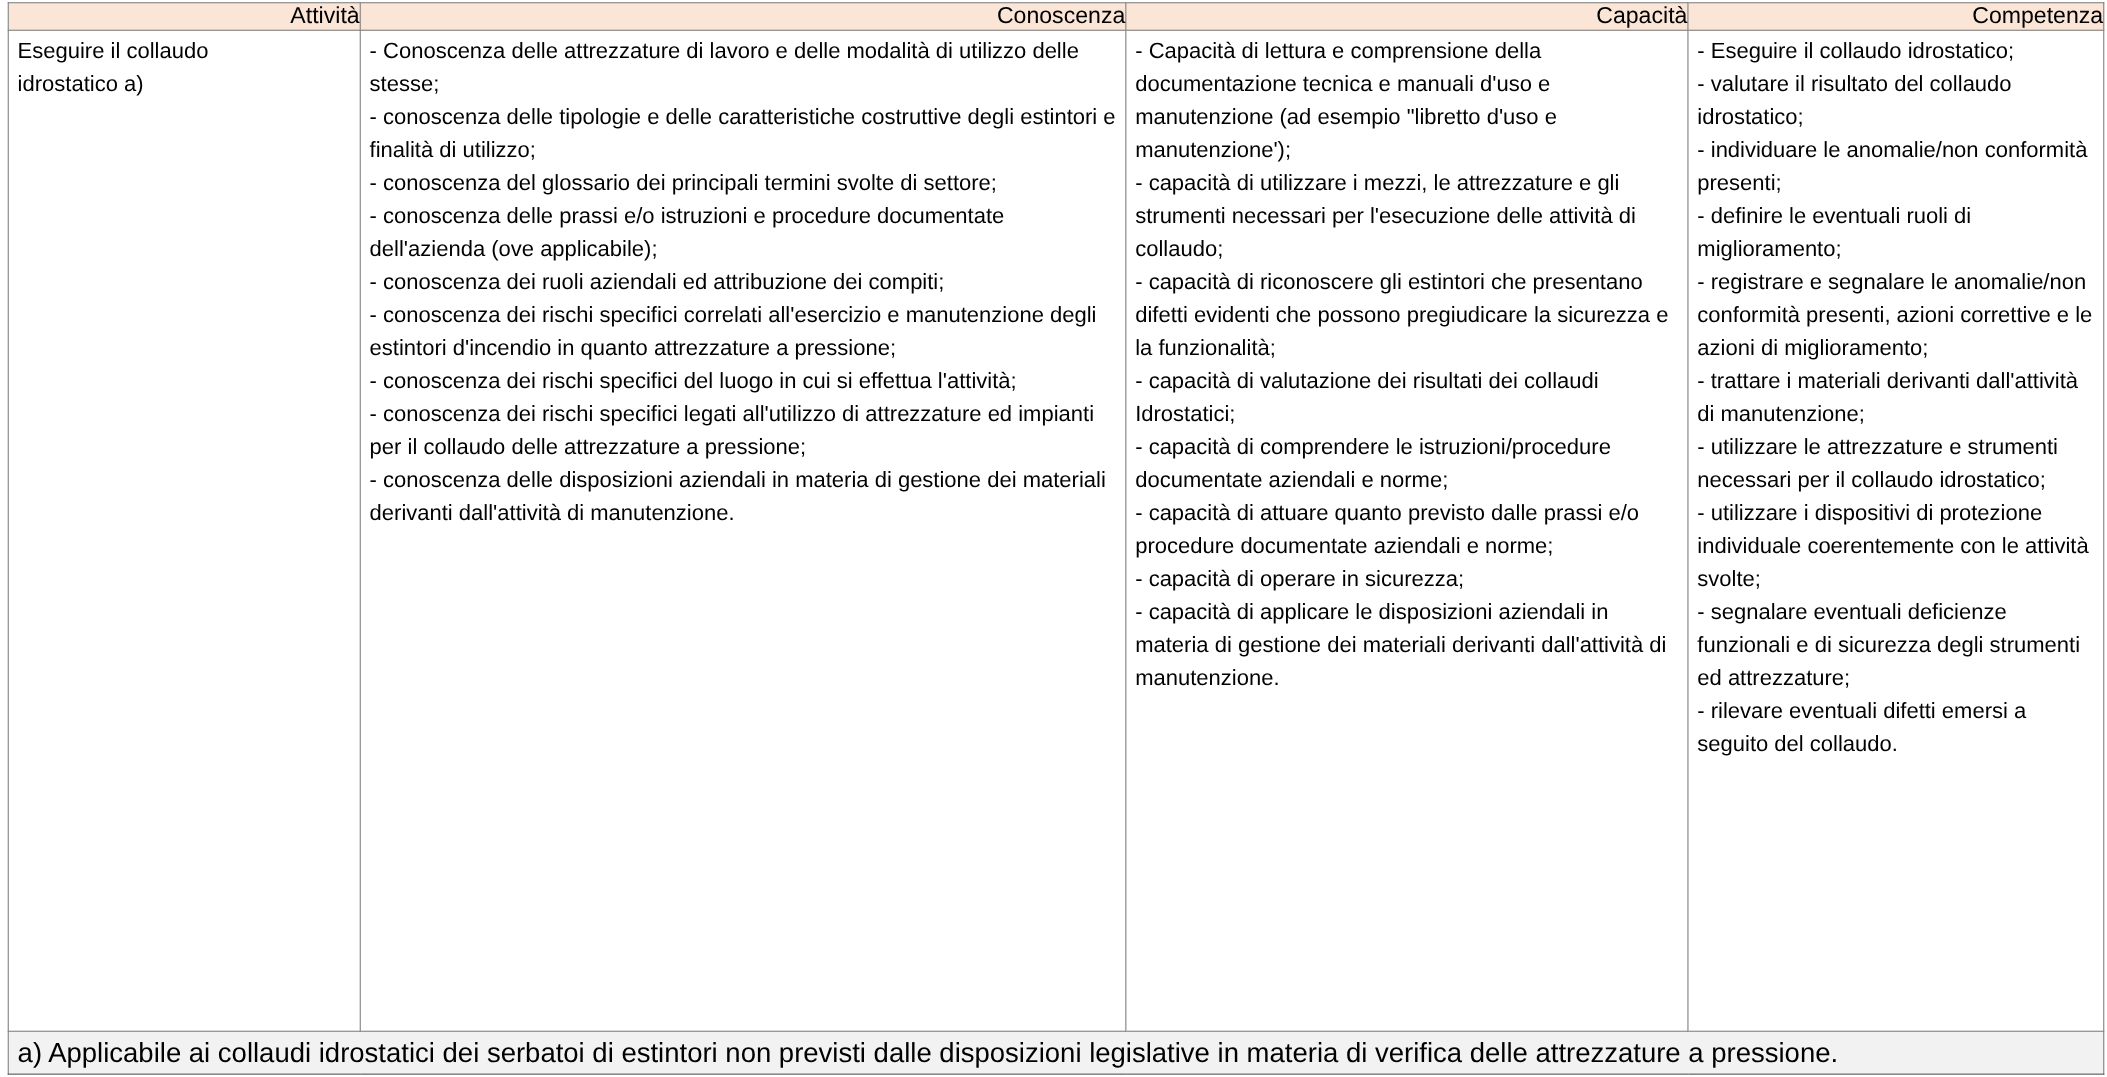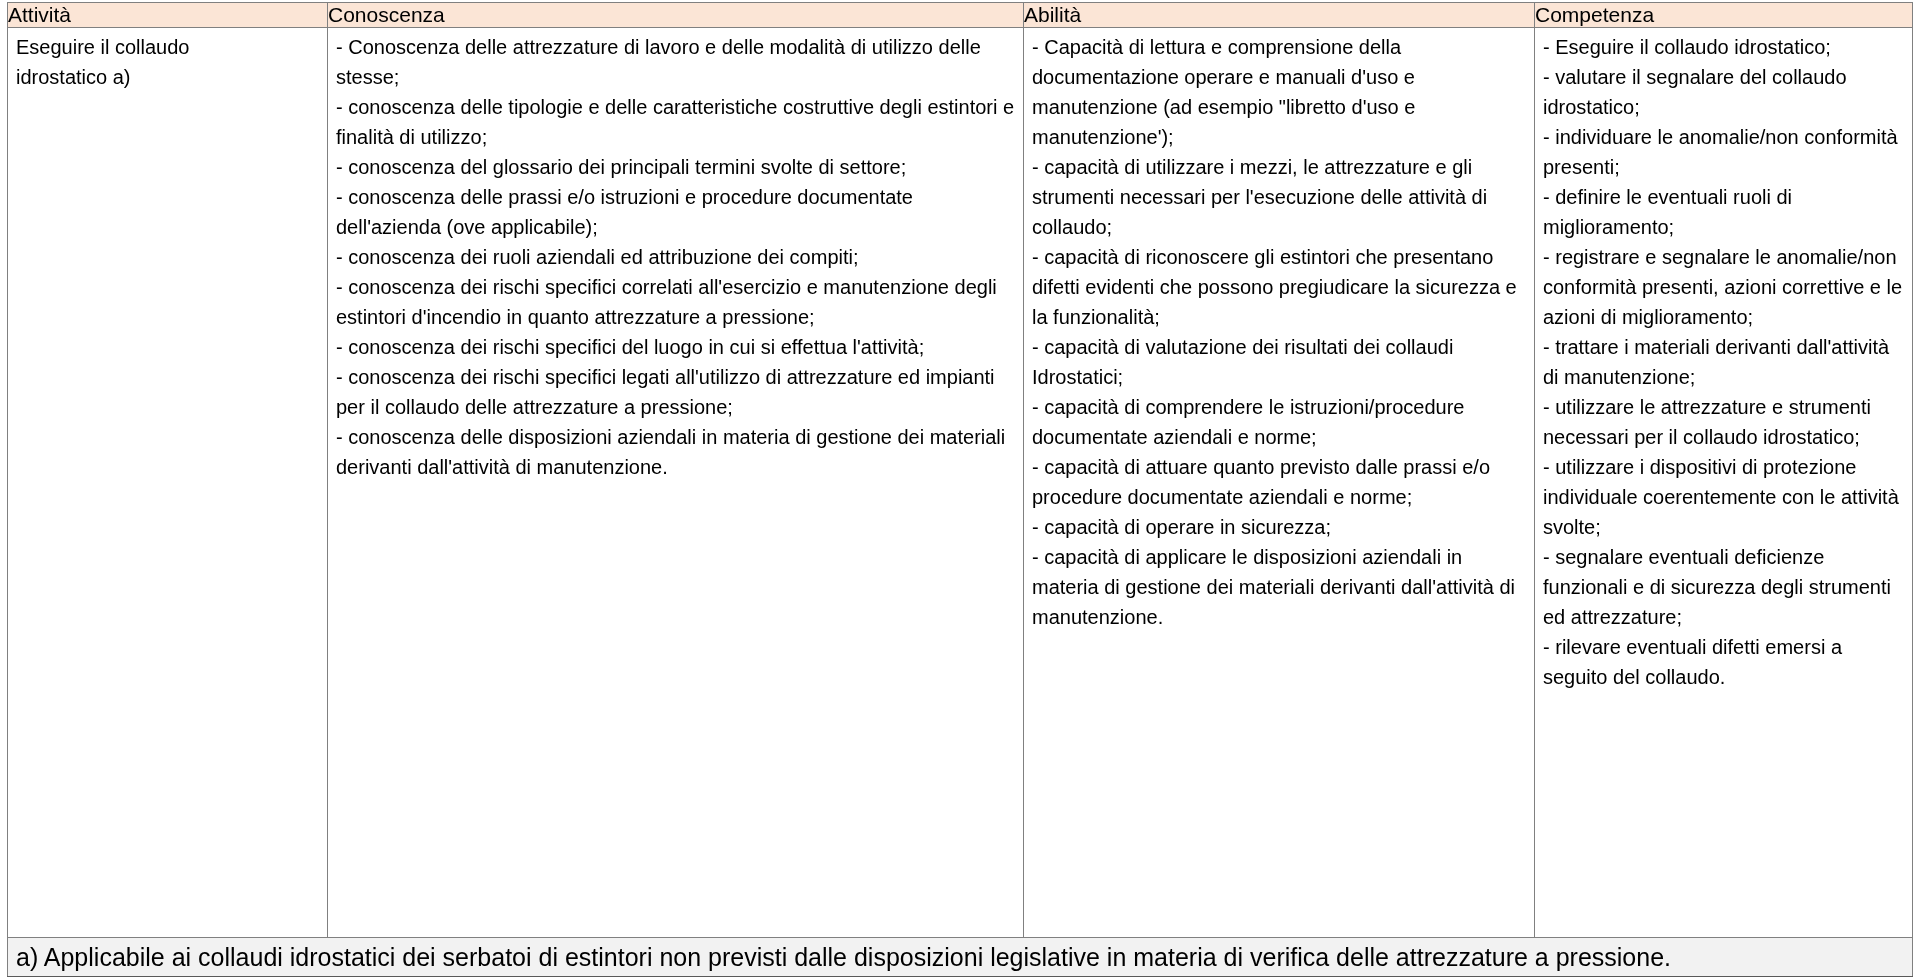--- a/index.html
+++ b/index.html
@@ -30,21 +30,21 @@
   }
   .comp-table col.c1{width:320px;}
   .comp-table col.c2{width:696px;}
   .comp-table col.c3{width:511px;}
   .comp-table col.c4{width:378px;}
   .comp-table thead th{
     background:var(--header-bg);
     height:22px;
     font-weight:400;
     font-size:21px;
-    text-align:left;
+    text-align:right;
     vertical-align:middle;
   }
   .comp-table tbody td{
     vertical-align:top;
     text-align:left;
     padding:4px 4px 0 8px;
     line-height:30px;
     background:#ffffff;
     margin-top:16px;
   }
@@ -68,21 +68,21 @@
     <colgroup>
       <col class="c1">
         <col class="c2">
         <col class="c3">
         <col class="c4">
     </colgroup>
     <thead>
       <tr>
         <th>Attività</th>
         <th>Conoscenza</th>
-        <th>Abilità</th>
+        <th>Capacità</th>
         <th>Competenza</th>
       </tr>
     </thead>
     <tbody>
       <tr>
         <td class="activity-cell">
 
         <div class="bullet-line">Eseguire il collaudo idrostatico a)</div>
           </td>
         <td>
@@ -92,33 +92,33 @@
             <div class="bullet-line">- conoscenza del glossario dei principali termini svolte di settore;</div>
             <div class="bullet-line">- conoscenza delle prassi e/o istruzioni e procedure documentate dell'azienda (ove applicabile);</div>
             <div class="bullet-line">- conoscenza dei ruoli aziendali ed attribuzione dei compiti;</div>
             <div class="bullet-line">- conoscenza dei rischi specifici correlati all'esercizio e manutenzione degli estintori d'incendio in quanto attrezzature a pressione;</div>
             <div class="bullet-line">- conoscenza dei rischi specifici del luogo in cui si effettua l'attività;</div>
             <div class="bullet-line">- conoscenza dei rischi specifici legati all'utilizzo di attrezzature ed impianti per il collaudo delle attrezzature a pressione;</div>
             <div class="bullet-line">- conoscenza delle disposizioni aziendali in materia di gestione dei materiali derivanti dall'attività di manutenzione.</div>
           </td>
         <td>
 
-        <div class="bullet-line">- Capacità di lettura e comprensione della documentazione operare e manuali d'uso e manutenzione (ad esempio "libretto d'uso e manutenzione');</div>
+        <div class="bullet-line">- Capacità di lettura e comprensione della documentazione tecnica e manuali d'uso e manutenzione (ad esempio "libretto d'uso e manutenzione');</div>
             <div class="bullet-line">- capacità di utilizzare i mezzi, le attrezzature e gli strumenti necessari per l'esecuzione delle attività di collaudo;</div>
             <div class="bullet-line">- capacità di riconoscere gli estintori che presentano difetti evidenti che possono pregiudicare la sicurezza e la funzionalità;</div>
             <div class="bullet-line">- capacità di valutazione dei risultati dei collaudi Idrostatici;</div>
             <div class="bullet-line">- capacità di comprendere le istruzioni/procedure documentate aziendali e norme;</div>
             <div class="bullet-line">- capacità di attuare quanto previsto dalle prassi e/o procedure documentate aziendali e norme;</div>
             <div class="bullet-line">- capacità di operare in sicurezza;</div>
             <div class="bullet-line">- capacità di applicare le disposizioni aziendali in materia di gestione dei materiali derivanti dall'attività di manutenzione.</div>
           </td>
         <td>
 
         <div class="bullet-line">- Eseguire il collaudo idrostatico;</div>
-            <div class="bullet-line">- valutare il segnalare del collaudo idrostatico;</div>
+            <div class="bullet-line">- valutare il risultato del collaudo idrostatico;</div>
             <div class="bullet-line">- individuare le anomalie/non conformità presenti;</div>
             <div class="bullet-line">- definire le eventuali ruoli di miglioramento;</div>
             <div class="bullet-line">- registrare e segnalare le anomalie/non conformità presenti, azioni correttive e le azioni di miglioramento;</div>
             <div class="bullet-line">- trattare i materiali derivanti dall'attività di manutenzione;</div>
             <div class="bullet-line">- utilizzare le attrezzature e strumenti necessari per il collaudo idrostatico;</div>
             <div class="bullet-line">- utilizzare i dispositivi di protezione individuale coerentemente con le attività svolte;</div>
             <div class="bullet-line">- segnalare eventuali deficienze funzionali e di sicurezza degli strumenti ed attrezzature;</div>
             <div class="bullet-line">- rilevare eventuali difetti emersi a seguito del collaudo.</div>
           </td>
       </tr>

